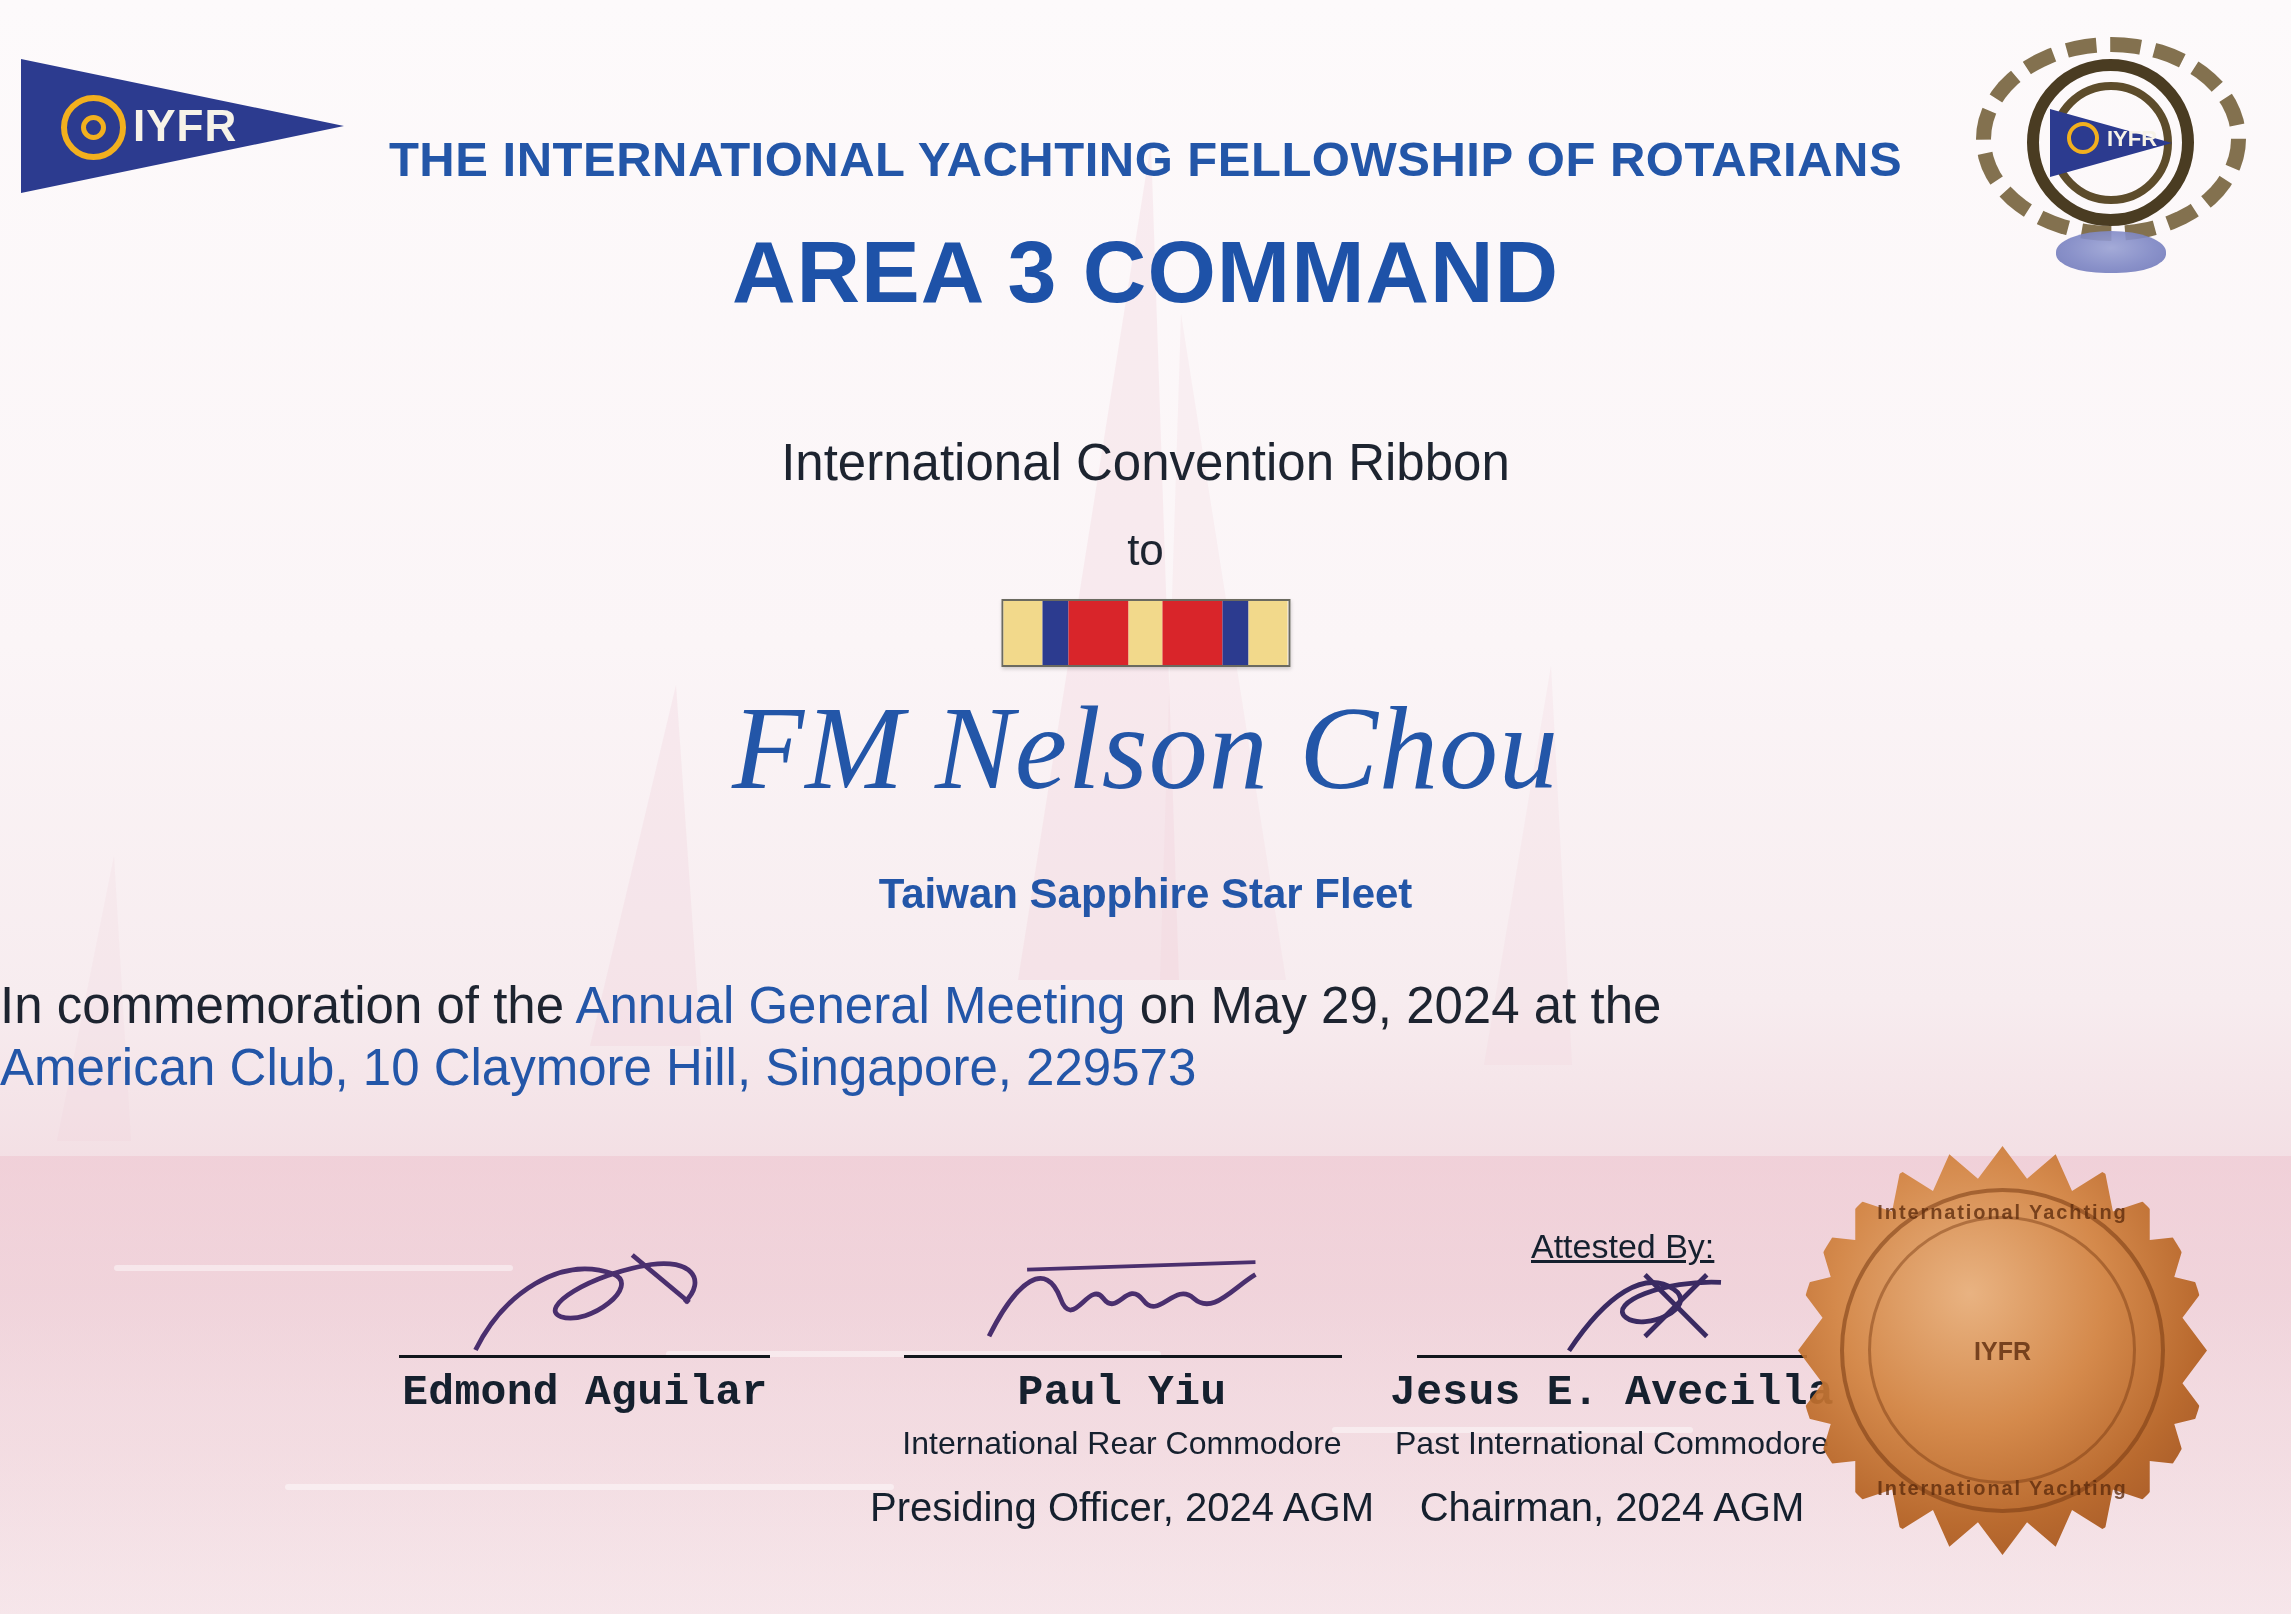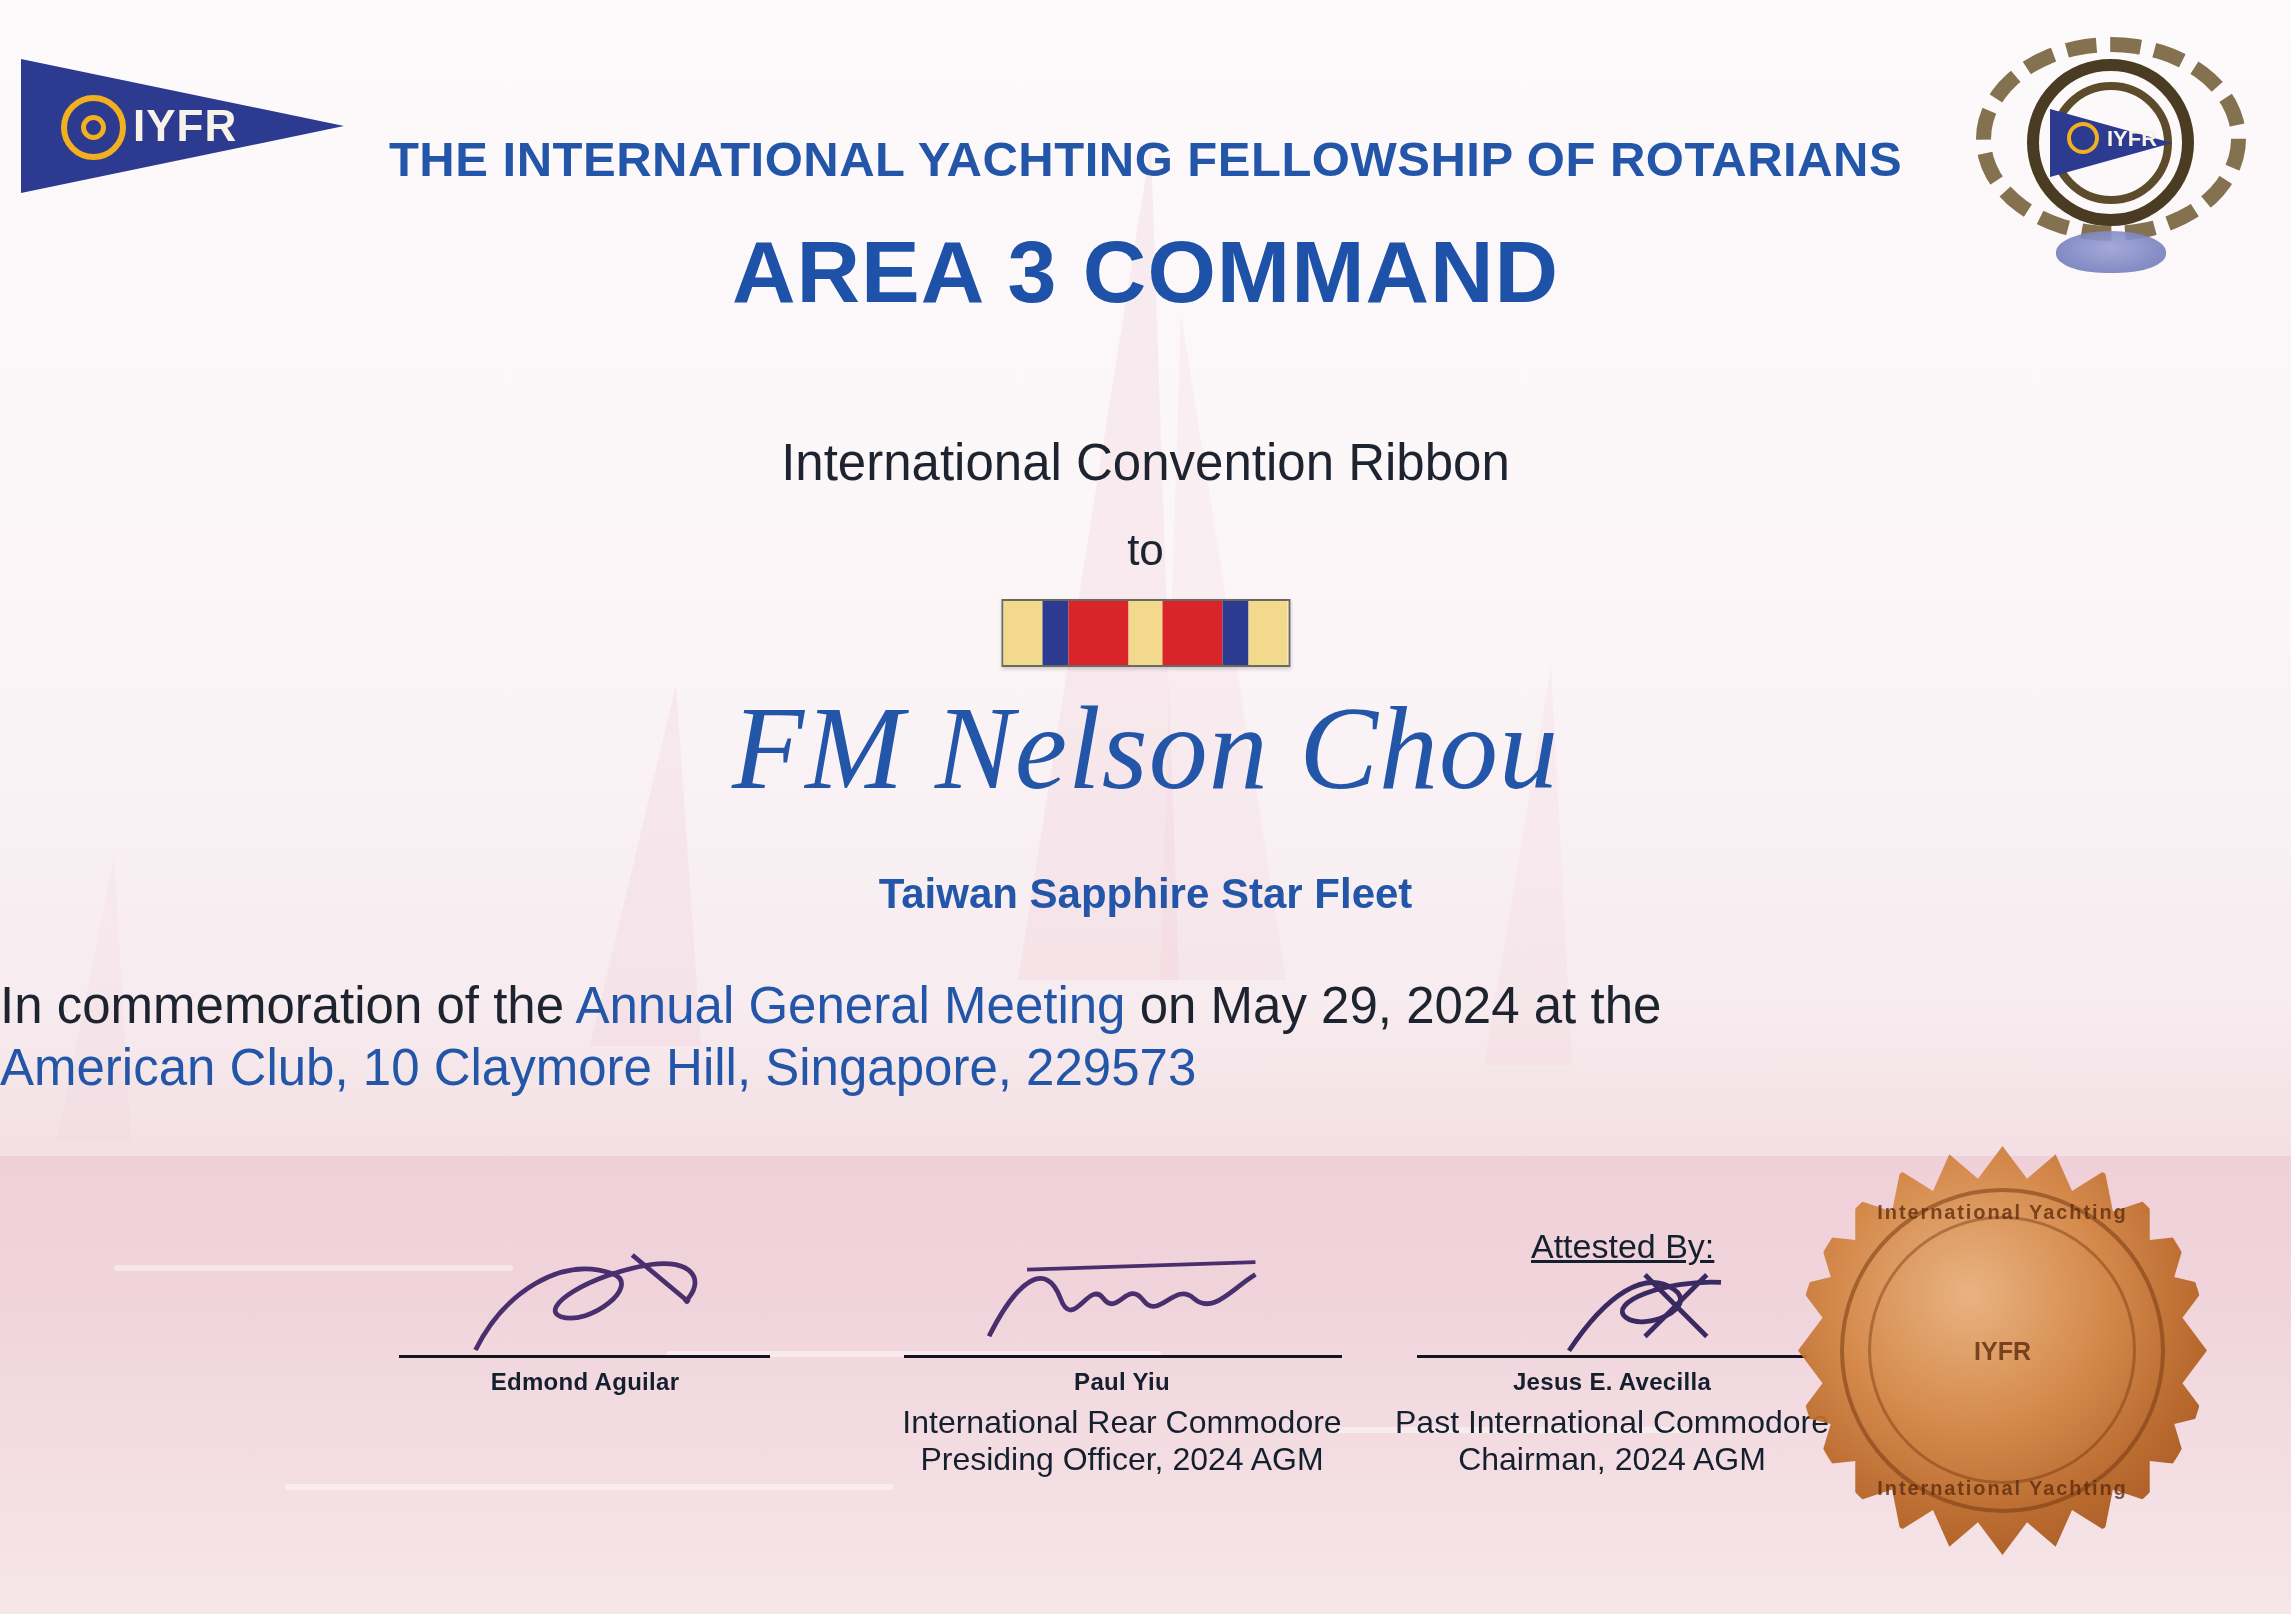--- a/index.html
+++ b/index.html
@@ -302,30 +302,31 @@
     text-align: center;
     color: #15202e;
   }
   .sig-line {
     position: absolute;
     height: 2.9px;
     background: #12161c;
   }
   .sig-name {
     font-weight: bold;
-    font-size: 24px;
+    font-size: 43px;
     letter-spacing: 0.3px;
+    font-family: Liberation Mono, monospace;
   }
   .sig-role {
     font-size: 32px;
     margin-top: 7.6px;
   }
   .sig-role2 {
-    font-size: 32px;
-    margin-top: 0;
+    font-size: 40px;
+    margin-top: 23px;
   }
   .attested {
     position: absolute;
     left: 1531px;
     top: 1227px;
     font-size: 34px;
     color: #15202e;
     text-decoration: underline;
   }
   .scribble {

